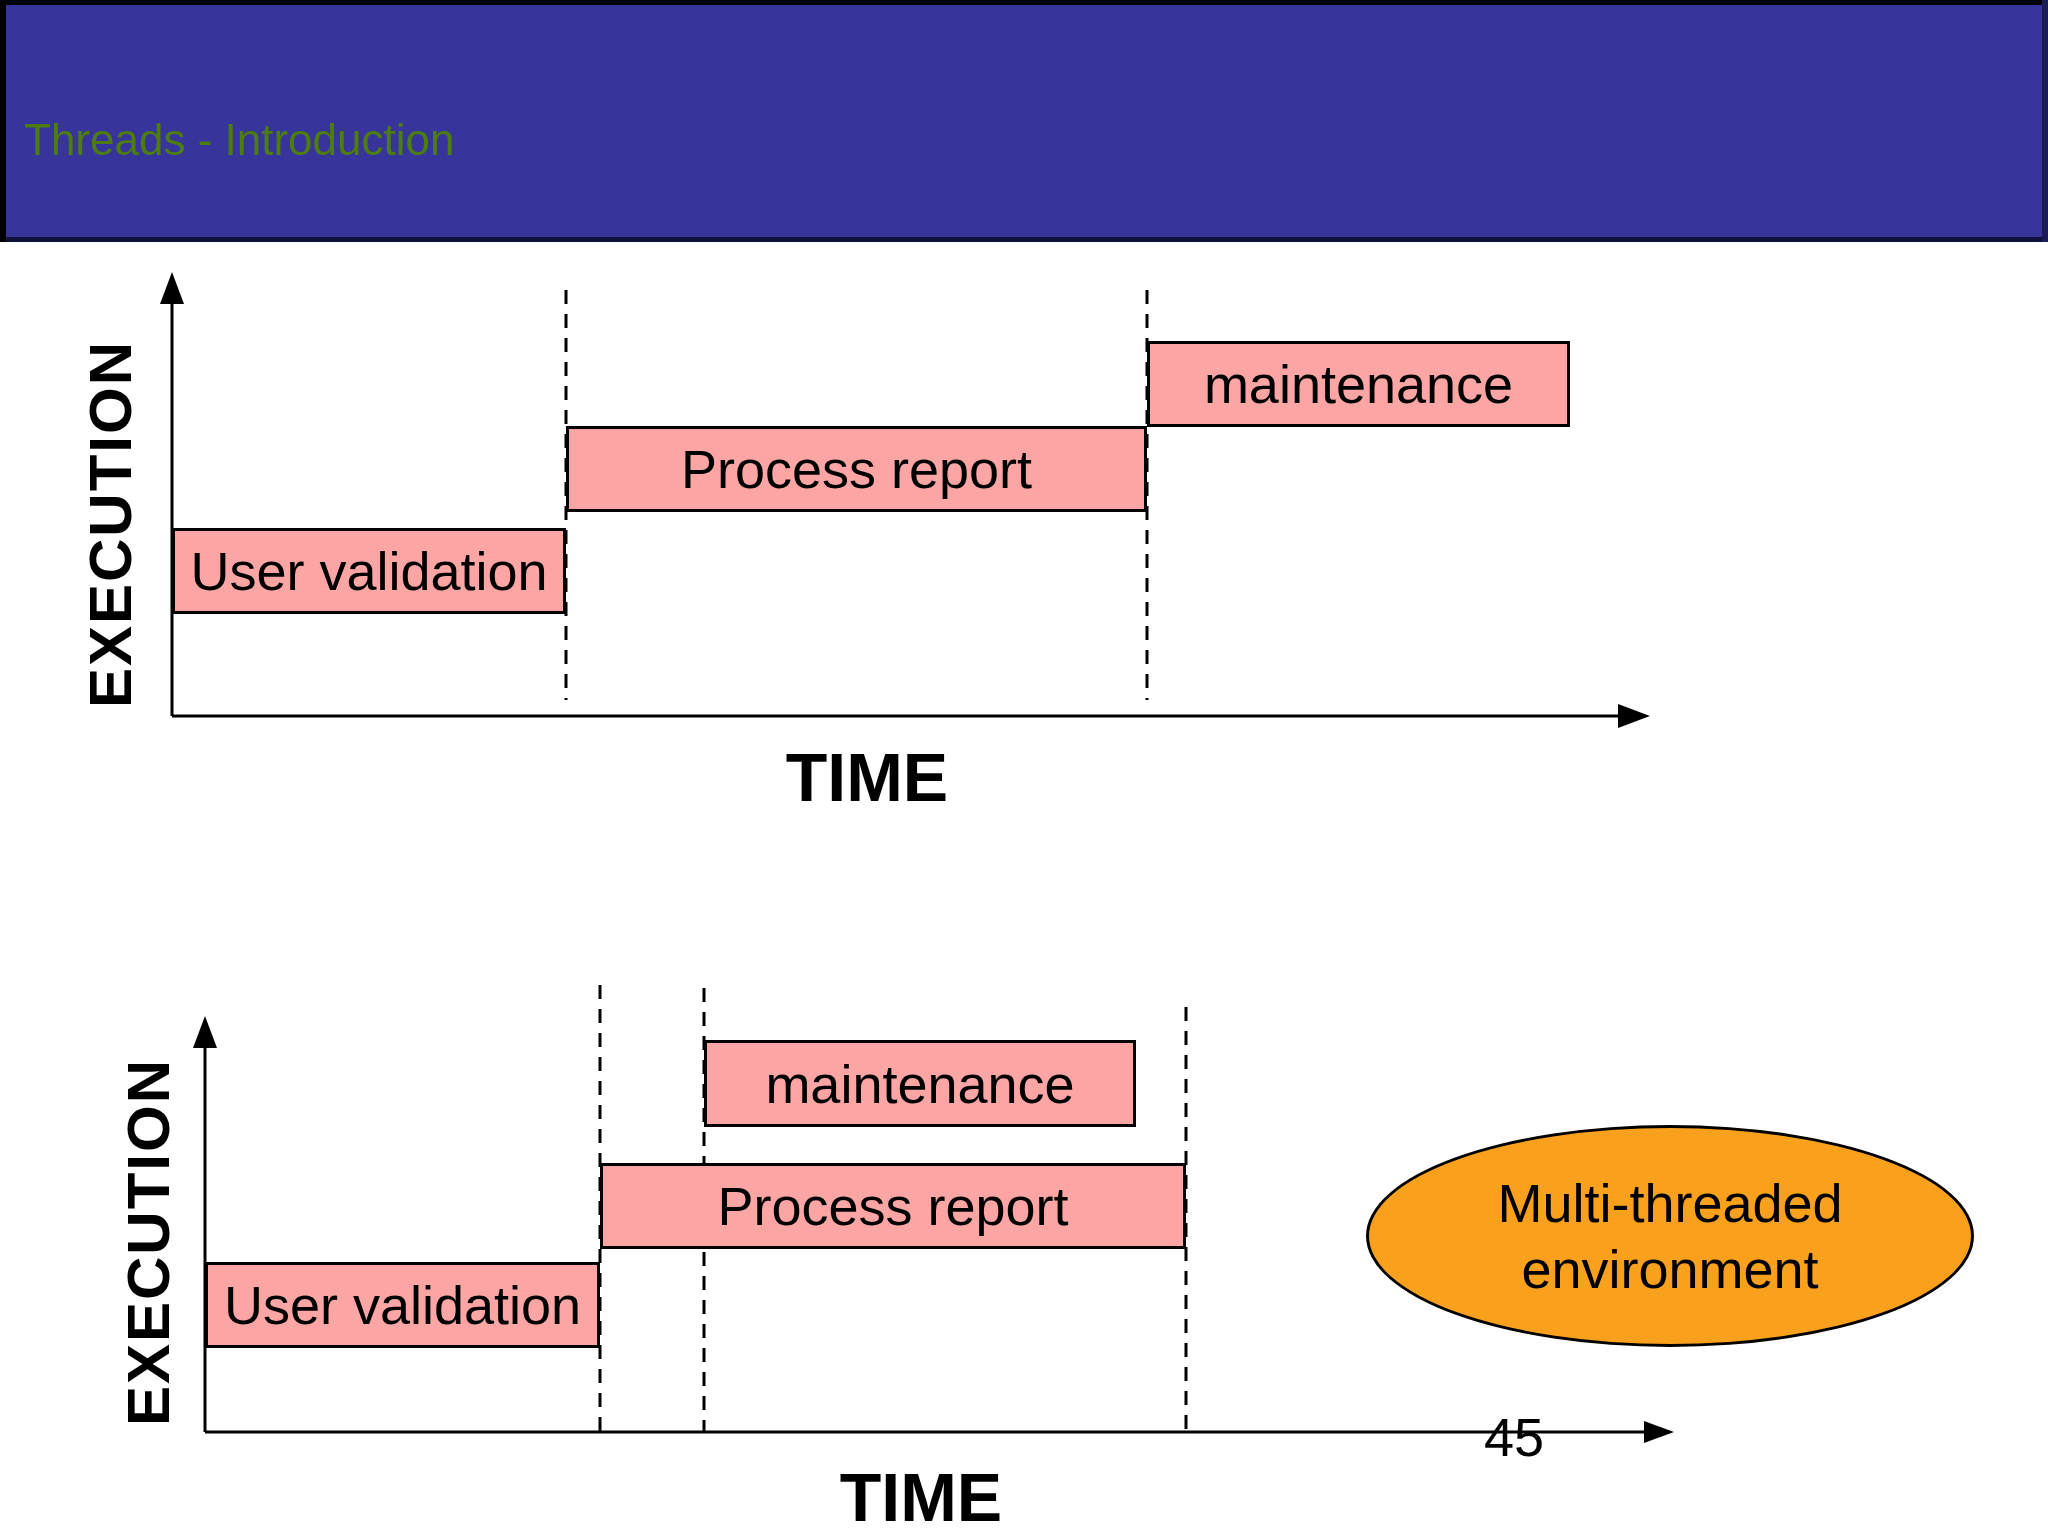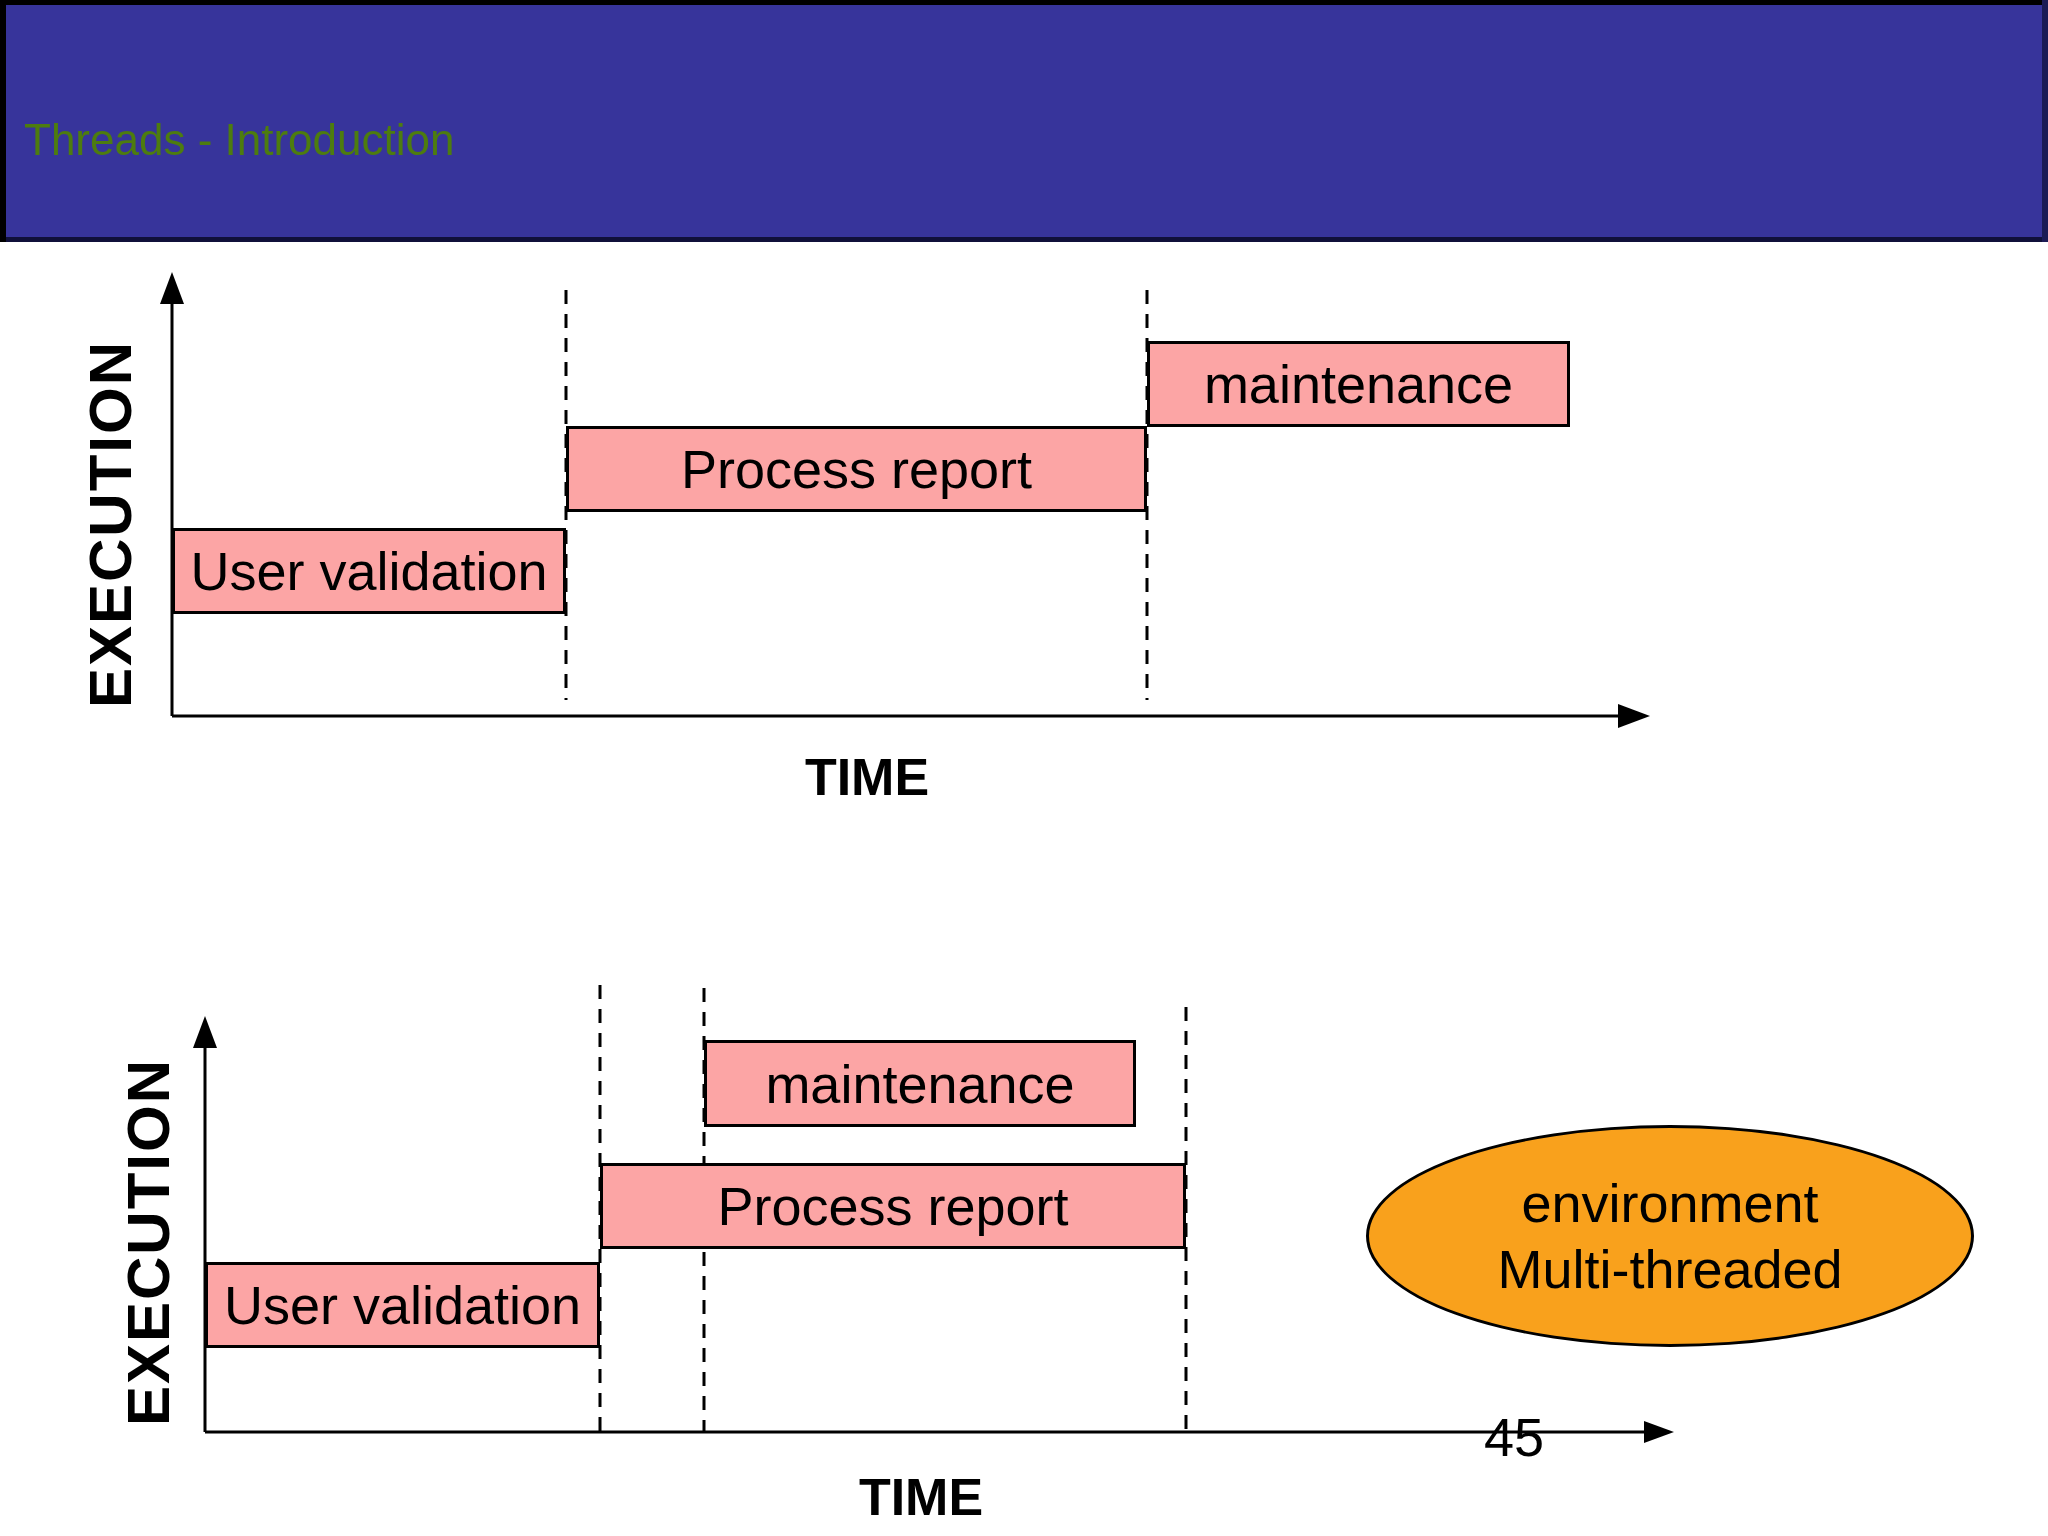--- a/index.html
+++ b/index.html
@@ -39,21 +39,21 @@
   }
   .axis-label-y {
     position: absolute; width: 440px; height: 80px;
     display: flex; align-items: center; justify-content: center;
     transform: rotate(-90deg);
     font-size: 60px; font-weight: 700; letter-spacing: 2px; white-space: nowrap;
   }
   .axis-label-x {
     position: absolute; width: 300px; height: 70px;
     display: flex; align-items: center; justify-content: center;
-    font-size: 52px; font-weight: 700; white-space: nowrap;
+    font-size: 68px; font-weight: 700; white-space: nowrap;
   }
   .callout-ellipse {
     position: absolute; left: 1366px; top: 1125px;
     width: 608px; height: 222px;
     background: #F9A11C;
     border: 3px solid #000;
     border-radius: 50%;
     box-sizing: border-box;
     display: flex; flex-direction: column; align-items: center; justify-content: center;
     font-size: 54px; line-height: 66px; color: #000; text-align: center;
@@ -114,19 +114,19 @@
   <div class="task-box" style="left:600px; top:1163px; width:586px; height:86px;">
     <span>Process report</span>
   </div>
   <div class="task-box" style="left:704px; top:1040px; width:432px; height:87px;">
     <span>maintenance</span>
   </div>
 
   <div class="axis-label-x" style="left:771px; top:1462px;">TIME</div>
 
   <div class="callout-ellipse">
+    <span>Multi-threaded</span>
     <span>environment</span>
-    <span>Multi-threaded</span>
   </div>
 
   <div class="page-number">45</div>
 
 </div>
 
 </body></html>

